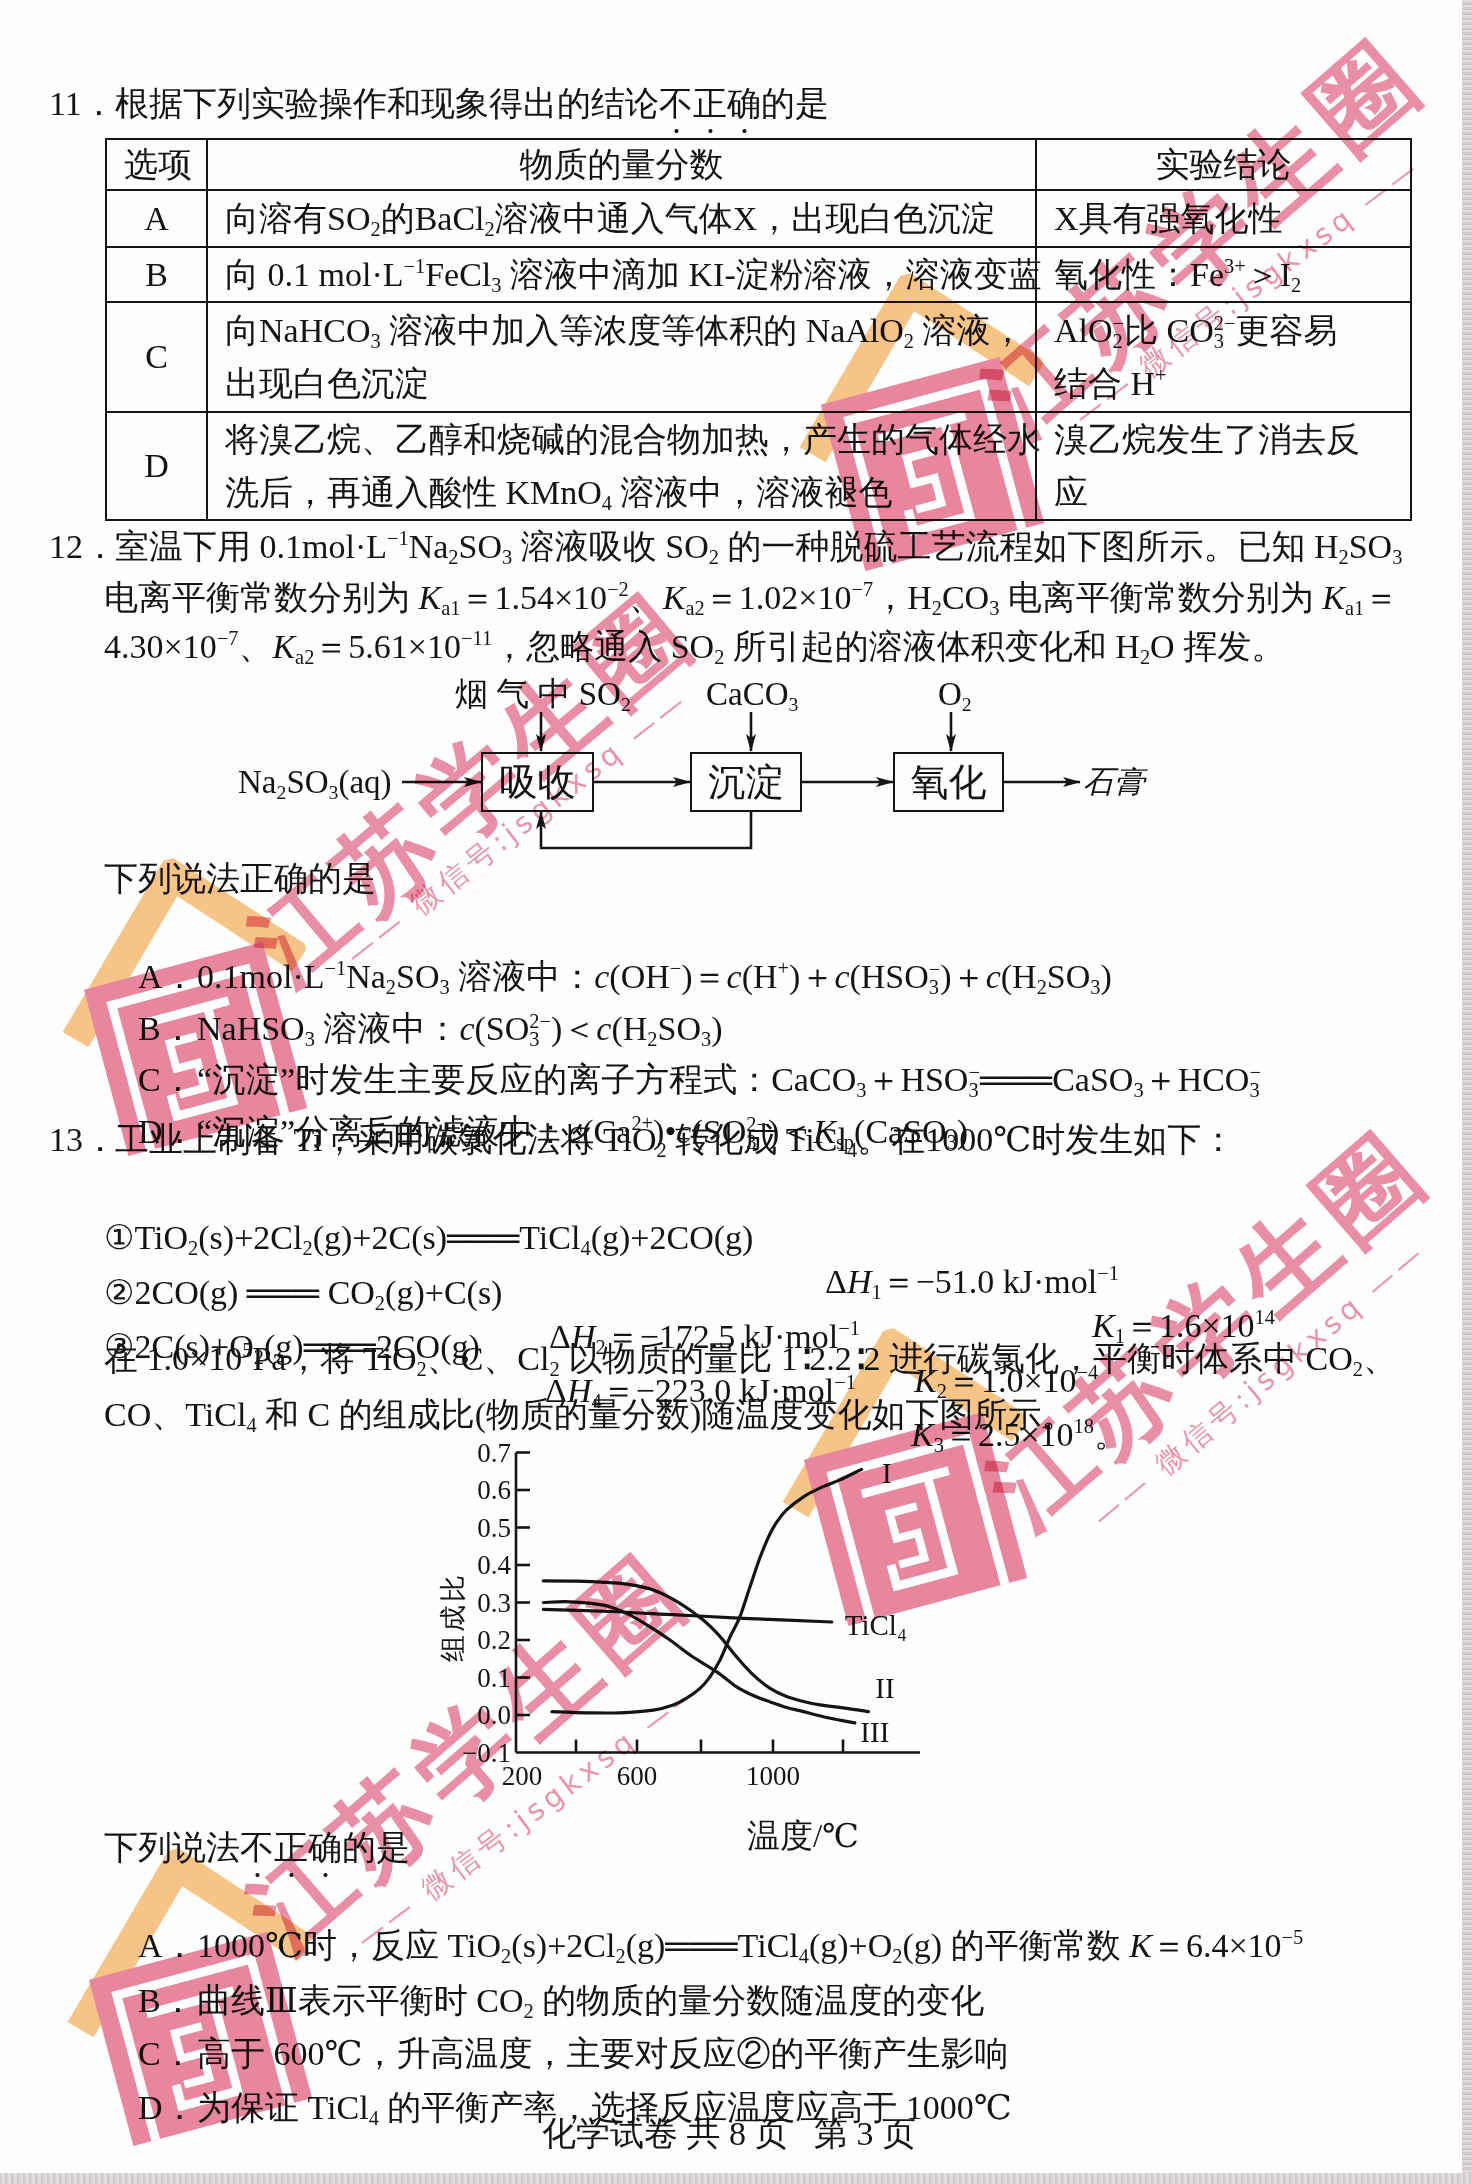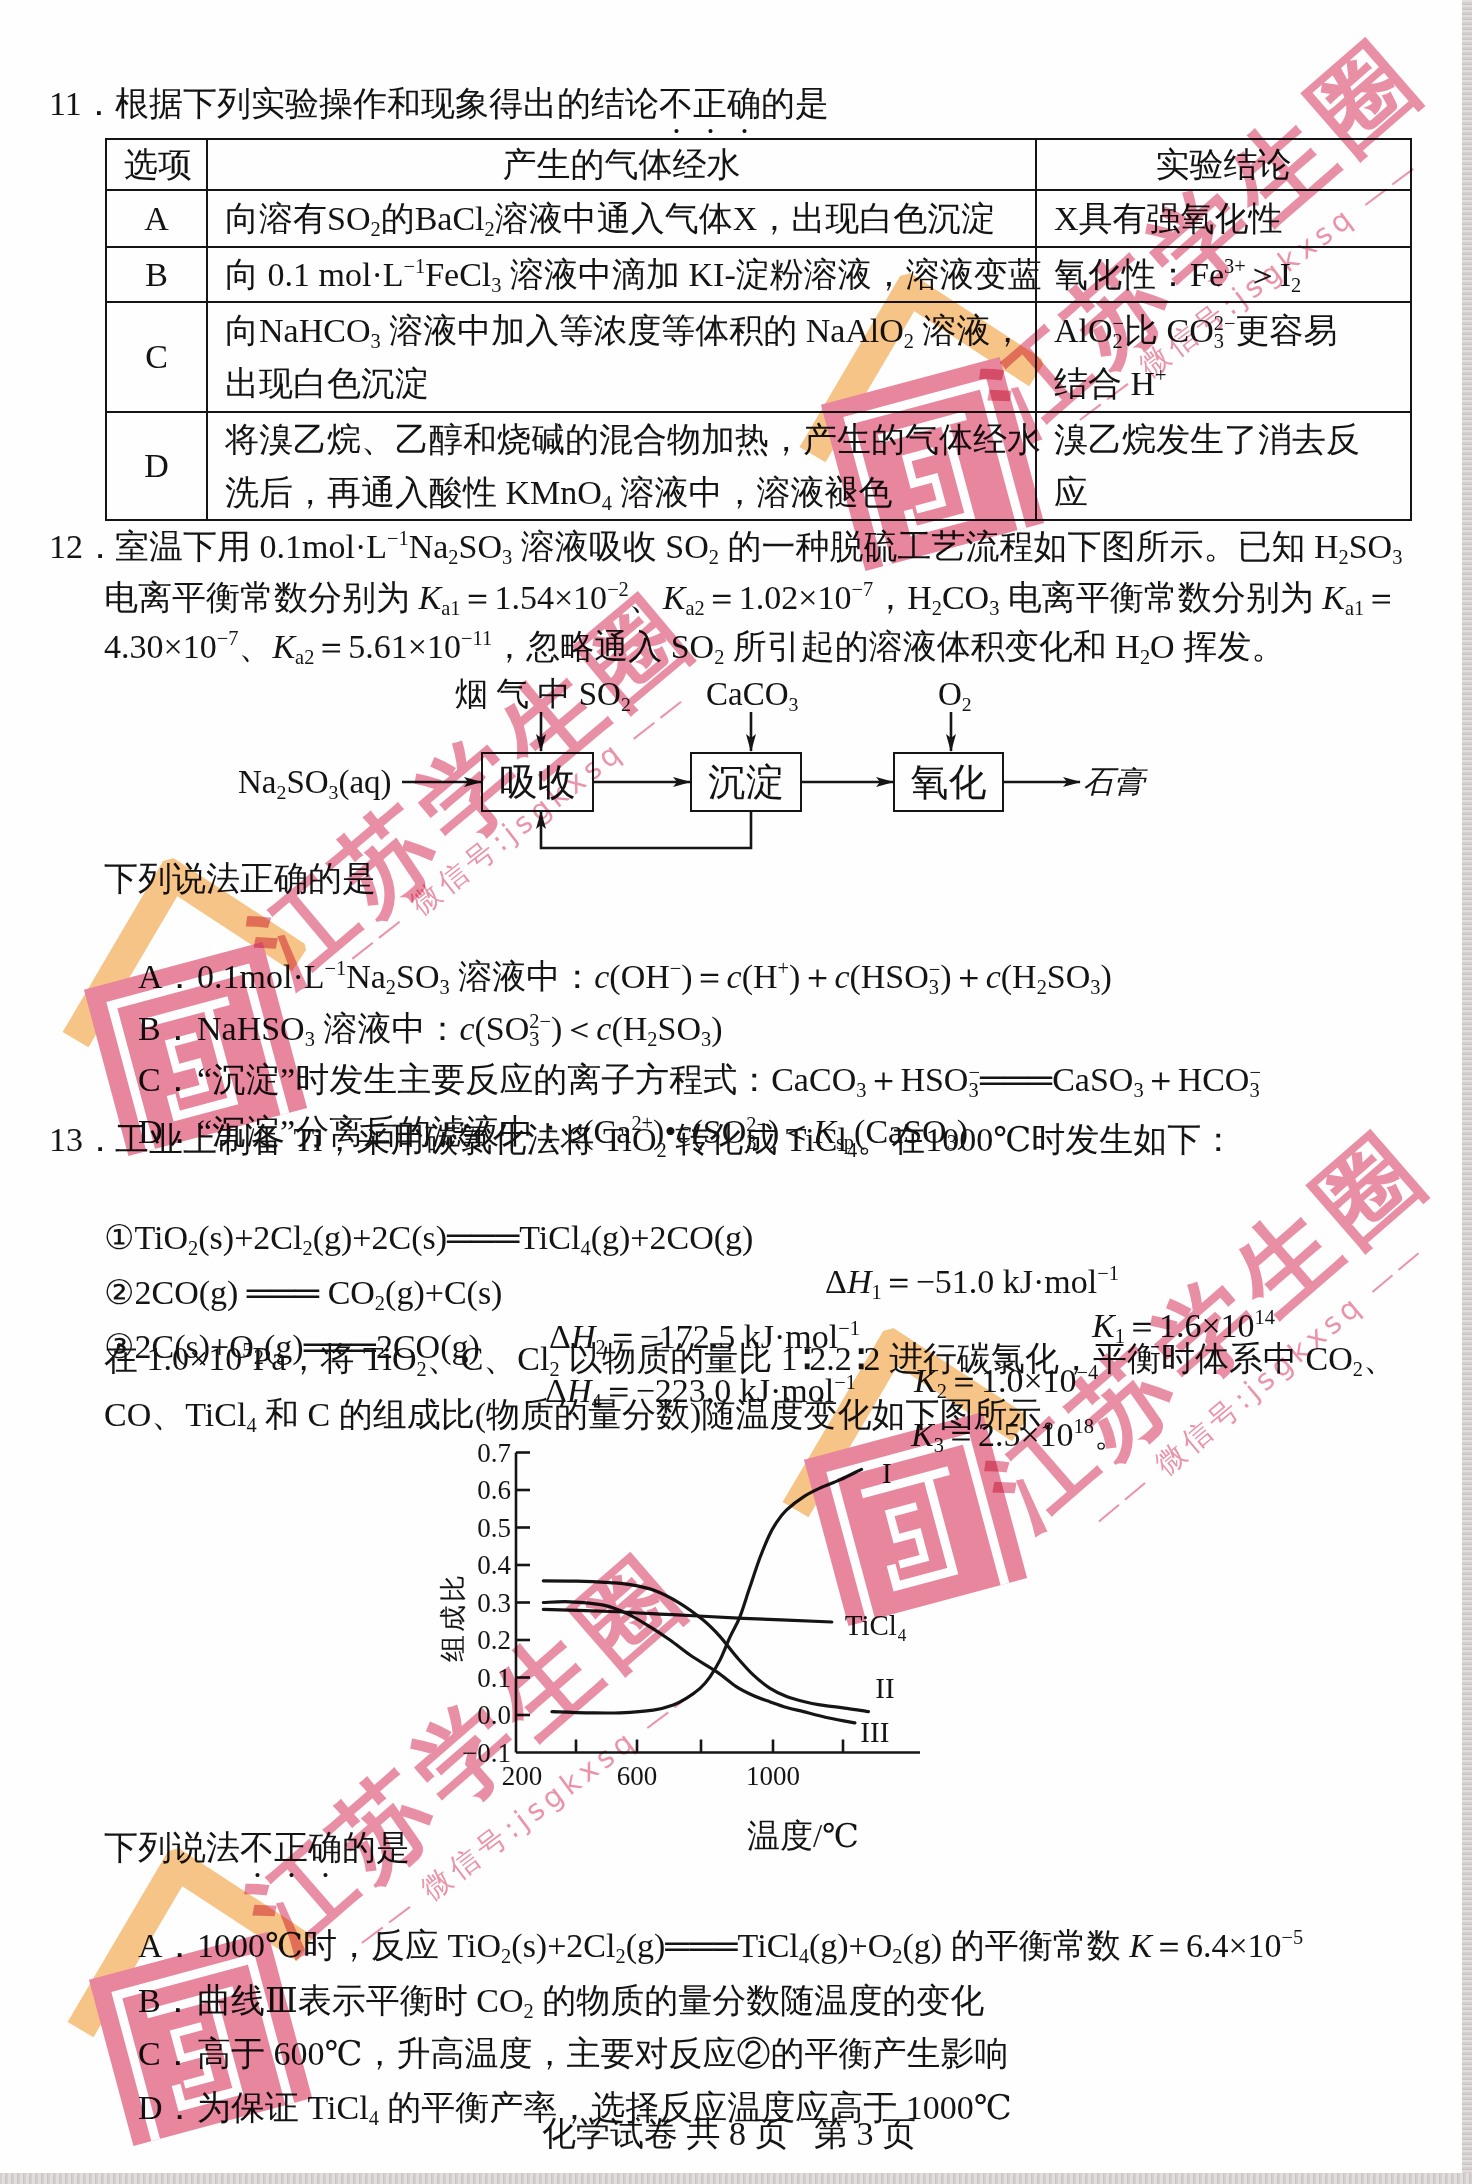--- a/index.html
+++ b/index.html
@@ -68,21 +68,21 @@
 
   <table class="q11-table">
     <colgroup>
         <col style="width:101px">
         <col style="width:829px">
         <col style="width:375px">
       </colgroup>
     <tbody>
         <tr style="height:51px">
       <th>选项</th>
-      <th>产生的气体经水</th>
+      <th>物质的量分数</th>
       <th>实验结论</th>
     </tr>
     <tr style="height:57px">
       <td class="c-opt">A</td>
       <td>
             <div class="cl">向溶有SO<sub>2</sub>的BaCl<sub>2</sub>溶液中通入气体X，出现白色沉淀</div>
           </td>
       <td>
             <div class="cl">X具有强氧化性</div>
           </td>

